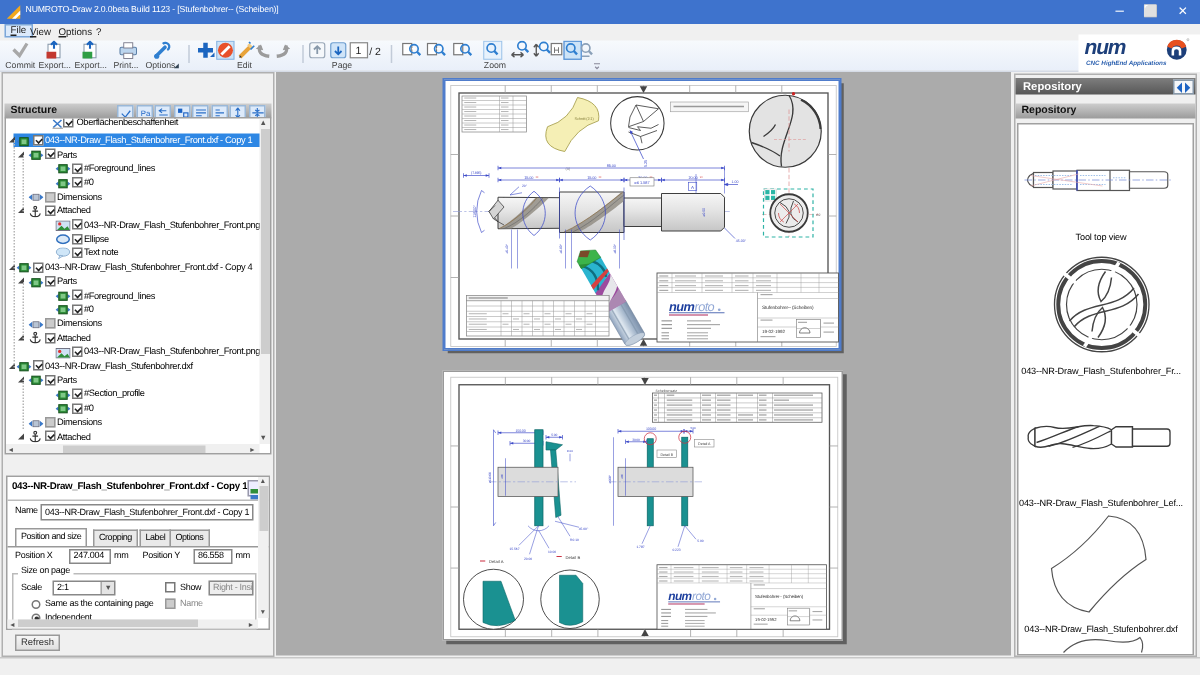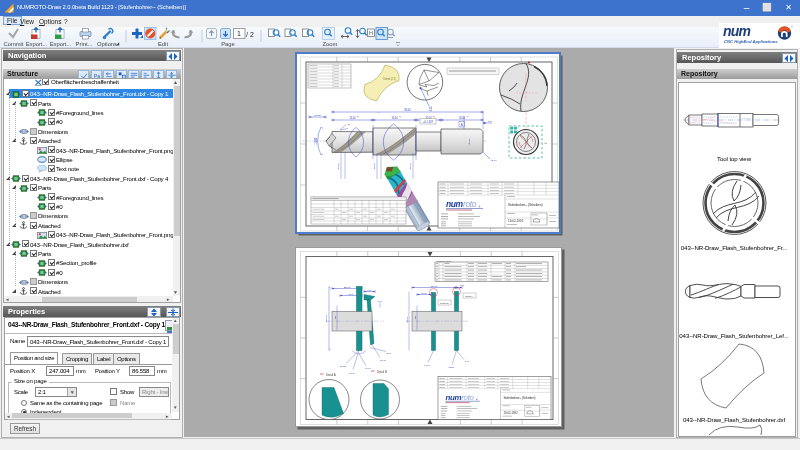--- a/index.html
+++ b/index.html
@@ -136,24 +136,20 @@
  <div class="abs" style="left:4px;top:0px;font-size:14px;font-weight:bold;font-style:italic;color:#1d3f7a;letter-spacing:-0.8px;">num</div>
  <svg class="abs" style="left:58px;top:2px;" width="16" height="16" viewBox="0 0 16 16">
   <circle cx="7.5" cy="8.2" r="6.6" fill="#1d3f7a"></circle>
   <path d="M1.2 6.2 A6.6 6.6 0 0 1 13.8 6.2 L10.7 7.4 A3.5 3.5 0 0 0 4.3 7.4 Z" fill="#e8501e"></path>
   <path d="M4.9 12 V9 Q4.9 6.9 7.3 6.9 Q9.7 6.9 9.7 9 V12" stroke="#fff" stroke-width="1.7" fill="none"></path>
   <circle cx="15" cy="1.5" r="0.7" fill="none" stroke="#999" stroke-width="0.4"></circle>
  </svg>
  <div class="abs" style="left:5px;top:16px;font-size:4.2px;font-style:italic;font-weight:bold;color:#2a5fae;">CNC HighEnd Applications</div>
 </div>
 <div id="leftpanel">
-      <div class="phdr" style="left:1px;top:1px;width:178px;">Navigation<span class="pico"><svg width="12" height="9" viewBox="0 0 12 9">
-            <path d="M5 1 L1.5 4.5 L5 8 Z" fill="#1b62c4"></path>
-            <path d="M7 1 L10.5 4.5 L7 8 Z" fill="#1b62c4"></path>
-          </svg></span></div>
       <div class="shdr" style="left:1px;top:19.5px;width:178px;">Structure</div>
       <div class="abs" style="left:76px;top:20.5px;width:11px;height:9px;background:#ddeafa;border:0.5px solid #9ab8d8;">
         <svg width="10" height="8.5" viewBox="0 0 10 9" style="display:block">
           <path d="M2 5 l2.5 2.5 L8 3" stroke="#2a6fc8" stroke-width="0.9" fill="none"></path>
         </svg>
       </div>
       <div class="abs" style="left:88.5px;top:20.5px;width:11px;height:9px;background:#ddeafa;border:0.5px solid #9ab8d8;">
         <svg width="10" height="8.5" viewBox="0 0 10 9" style="display:block">
           <text x="5" y="7" font-size="5.5" fill="#1b62c4" text-anchor="middle">Pa</text>
         </svg>
@@ -415,25 +411,20 @@
         <div class="abs" style="left:11px;top:174.4px;width:0;height:33px;border-left:1px dotted #b5b5b5;"></div>
         <div class="sb" style="left:169px;top:0;width:7px;height:217px;"></div>
         <div class="sbthumb" style="left:169.5px;top:7px;width:6px;height:150px;"></div>
         <div class="abs" style="left:169px;top:0px;font-size:5px;color:#555;">▲</div>
         <div class="abs" style="left:169px;top:210px;font-size:5px;color:#555;">▼</div>
         <div class="sb" style="left:0;top:217px;width:169px;height:6px;"></div>
         <div class="sbthumb" style="left:38px;top:217.5px;width:95px;height:5px;"></div>
         <div class="abs" style="left:1px;top:218px;font-size:4.5px;color:#555;">◄</div>
         <div class="abs" style="left:162px;top:218px;font-size:4.5px;color:#555;">►</div>
       </div>
-      <div class="phdr" style="left:1px;top:257px;width:178px;">Properties<span class="pico" style="right:20px;"><svg width="12" height="9" viewBox="0 0 12 9">
-            <path d="M6 0.5 L3 4 h6 Z M6 8.5 L3 5 h6 Z" fill="#1b62c4"></path>
-          </svg></span><span class="pico"><svg width="12" height="9" viewBox="0 0 12 9">
-            <path d="M1 4.5 h10 M6 0.5 v3 M6 8.5 v-3 M4 2 l2 1.5 l2 -1.5 M4 7 l2 -1.5 l2 1.5" stroke="#1b62c4" stroke-width="1" fill="none"></path>
-          </svg></span></div>
       <div class="abs" style="left:2px;top:268px;width:176px;height:103px;background:#fff;border:1px solid #a0a0a0;"></div>
       <div class="plabel" style="left:6px;top:272px;font-weight:bold;font-size:6.5px;">043--NR-Draw_Flash_Stufenbohrer_Front.dxf - Copy 1</div>
       <div class="abs" style="left:163px;top:270.5px;width:13px;height:11px;border:1px solid #99a;background:#eef;"><svg width="11" height="9" viewBox="0 0 11 9">
           <rect x="1" y="1" width="9" height="3" fill="#2f8f3a"></rect>
           <rect x="1" y="5" width="9" height="3" fill="#3b79c8"></rect>
         </svg></div>
       <div class="abs" style="left:3px;top:283.5px;width:174px;height:0;border-top:1px solid #bbb;"></div>
       <div class="plabel" style="left:8px;top:289px;">Name</div>
       <div class="pinput" style="left:25px;top:287px;width:142px;height:11px;line-height:10px;">043--NR-Draw_Flash_Stufenbohrer_Front.dxf - Copy 1</div>
       <div class="ptab" style="left:8px;top:303px;background:#fff;height:12px;z-index:2;">Position and size</div>

